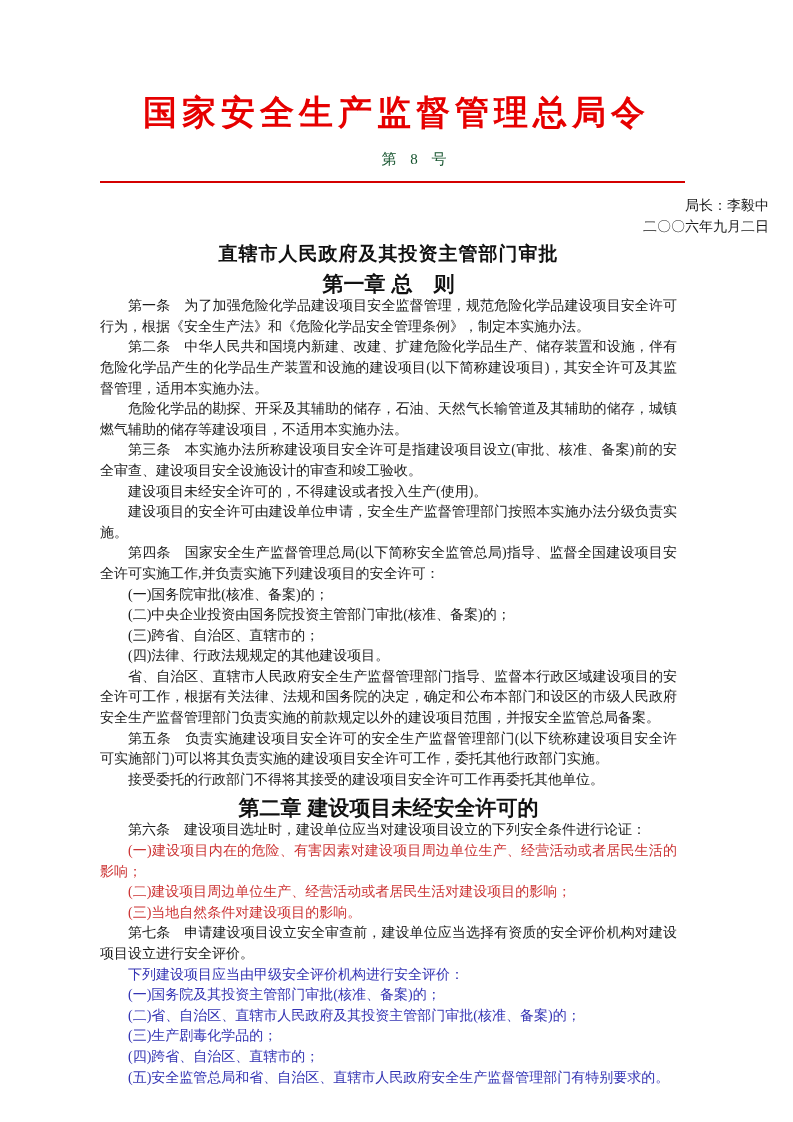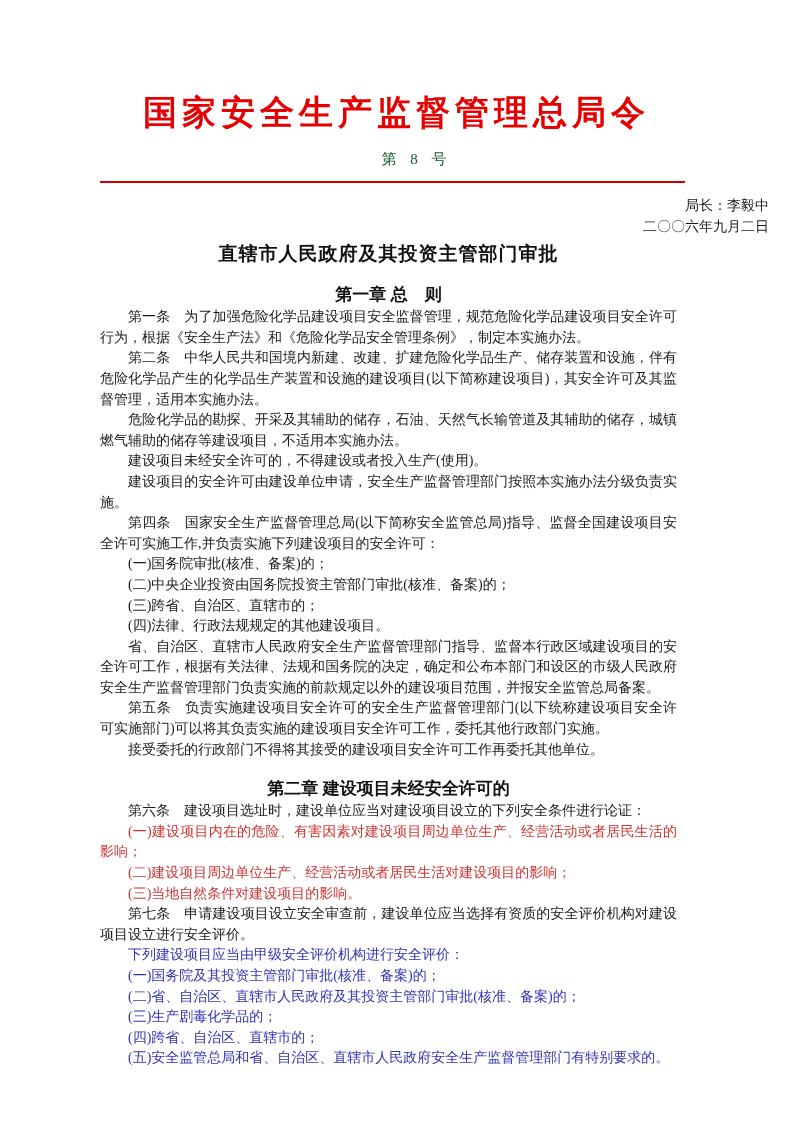--- a/index.html
+++ b/index.html
@@ -63,25 +63,25 @@
     margin: 5px 0 1px 0;
     text-align: center;
     font-family: "Liberation Sans", "DejaVu Sans", sans-serif;
     font-weight: bold;
     font-size: 19px;
     letter-spacing: 1px;
     line-height: 24px;
     color: #111111;
   }
   .chapter-heading {
-    margin: 18px 0 1px 0;
+    margin: 7px 0 1px 0;
     text-align: center;
     font-family: "Liberation Sans", "DejaVu Sans", sans-serif;
     font-weight: bold;
-    font-size: 17px;
+    font-size: 21px;
     line-height: 22px;
     color: #111111;
   }
   .em-red  { color: #cc3333; }
   .em-blue { color: #3333b3; }
 </style>
 </head>
 <body>
 
 <div class="page">
@@ -100,20 +100,21 @@
       <p>二〇〇六年九月二日</p>
     </div>
 
     <h2 class="reg-title">直辖市人民政府及其投资主管部门审批</h2>
 
     <h3 class="chapter-heading">第一章 总　则</h3>
 
     <p>第一条　为了加强危险化学品建设项目安全监督管理，规范危险化学品建设项目安全许可行为，根据《安全生产法》和《危险化学品安全管理条例》，制定本实施办法。</p>
     <p>第二条　中华人民共和国境内新建、改建、扩建危险化学品生产、储存装置和设施，伴有危险化学品产生的化学品生产装置和设施的建设项目(以下简称建设项目)，其安全许可及其监督管理，适用本实施办法。</p>
     <p>危险化学品的勘探、开采及其辅助的储存，石油、天然气长输管道及其辅助的储存，城镇燃气辅助的储存等建设项目，不适用本实施办法。</p>
+    <p>第三条　本实施办法所称建设项目安全许可是指建设项目设立(审批、核准、备案)前的安全审查、建设项目安全设施设计的审查和竣工验收。</p>
     <p>建设项目未经安全许可的，不得建设或者投入生产(使用)。</p>
     <p>建设项目的安全许可由建设单位申请，安全生产监督管理部门按照本实施办法分级负责实施。</p>
     <p>第四条　国家安全生产监督管理总局(以下简称安全监管总局)指导、监督全国建设项目安全许可实施工作,并负责实施下列建设项目的安全许可：</p>
     <p>(一)国务院审批(核准、备案)的；</p>
     <p>(二)中央企业投资由国务院投资主管部门审批(核准、备案)的；</p>
     <p>(三)跨省、自治区、直辖市的；</p>
     <p>(四)法律、行政法规规定的其他建设项目。</p>
     <p>省、自治区、直辖市人民政府安全生产监督管理部门指导、监督本行政区域建设项目的安全许可工作，根据有关法律、法规和国务院的决定，确定和公布本部门和设区的市级人民政府安全生产监督管理部门负责实施的前款规定以外的建设项目范围，并报安全监管总局备案。</p>
     <p>第五条　负责实施建设项目安全许可的安全生产监督管理部门(以下统称建设项目安全许可实施部门)可以将其负责实施的建设项目安全许可工作，委托其他行政部门实施。</p>
     <p>接受委托的行政部门不得将其接受的建设项目安全许可工作再委托其他单位。</p>

